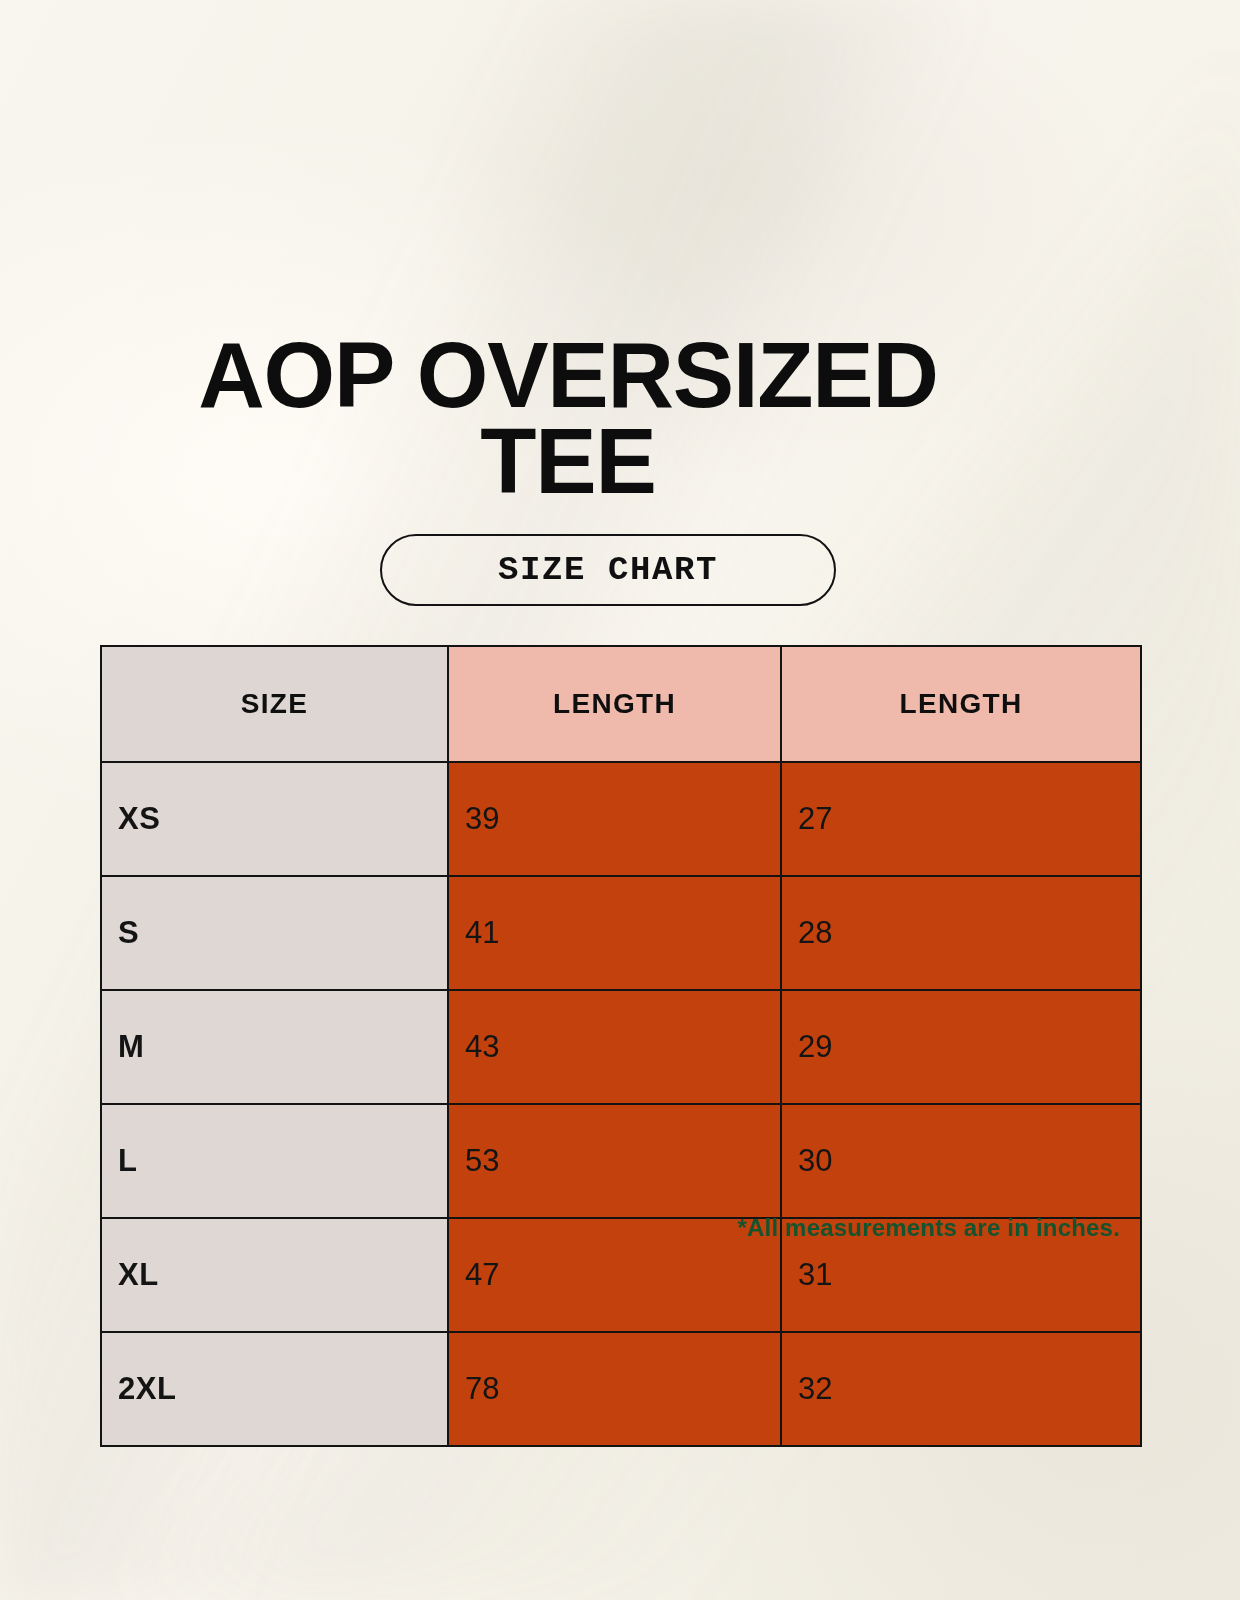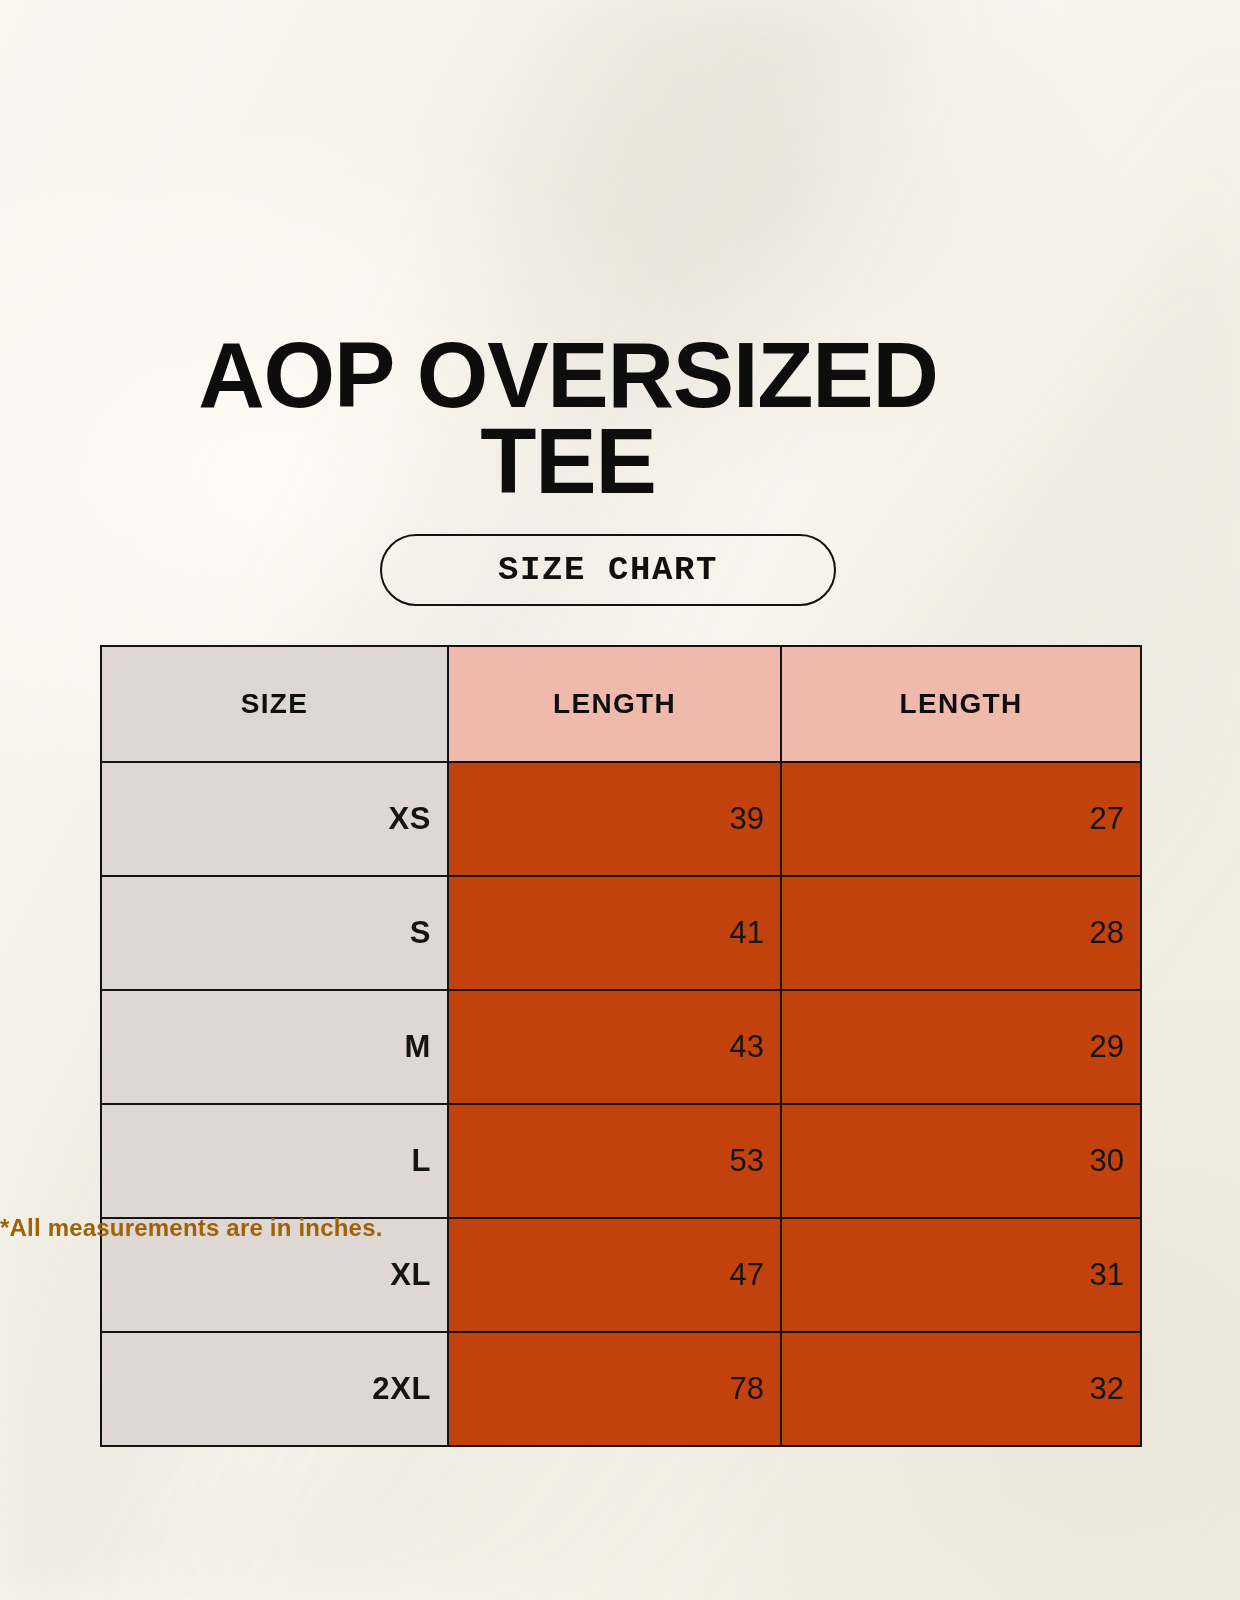--- a/index.html
+++ b/index.html
@@ -123,45 +123,46 @@
     letter-spacing: 1.3px;
     text-align: center;
     color: #0f0f0f;
     vertical-align: middle;
   }
   .hdr-size  { background: #ddd6d2; }
   .hdr-meas  { background: #efb9ac; }
 
   .cell {
     height: 80px;
-    text-align: right;
+    text-align: left;
     vertical-align: middle;
     color: #141414;
   }
   .cell-size {
     background: #ded7d3;
     font-size: 31px;
     font-weight: 700;
     letter-spacing: 0.6px;
   }
   .cell-val {
     background: #c2410c;
     font-size: 31px;
     font-weight: 400;
   }
 
   .footnote {
     position: absolute;
     top: 1214px;
     left: 0;
     width: 1120px;
+    text-align: right;
     font-size: 24px;
     font-weight: 700;
     letter-spacing: 0.2px;
-    color: #a16207;
+    color: #14532d;
   }
 </style>
 </head>
 <body>
 
 <div class="bg-layer bg-base"></div>
 <div class="bg-layer bg-glow"></div>
 <div class="bg-layer bg-streak-a"></div>
 <div class="bg-layer bg-streak-b"></div>
 

